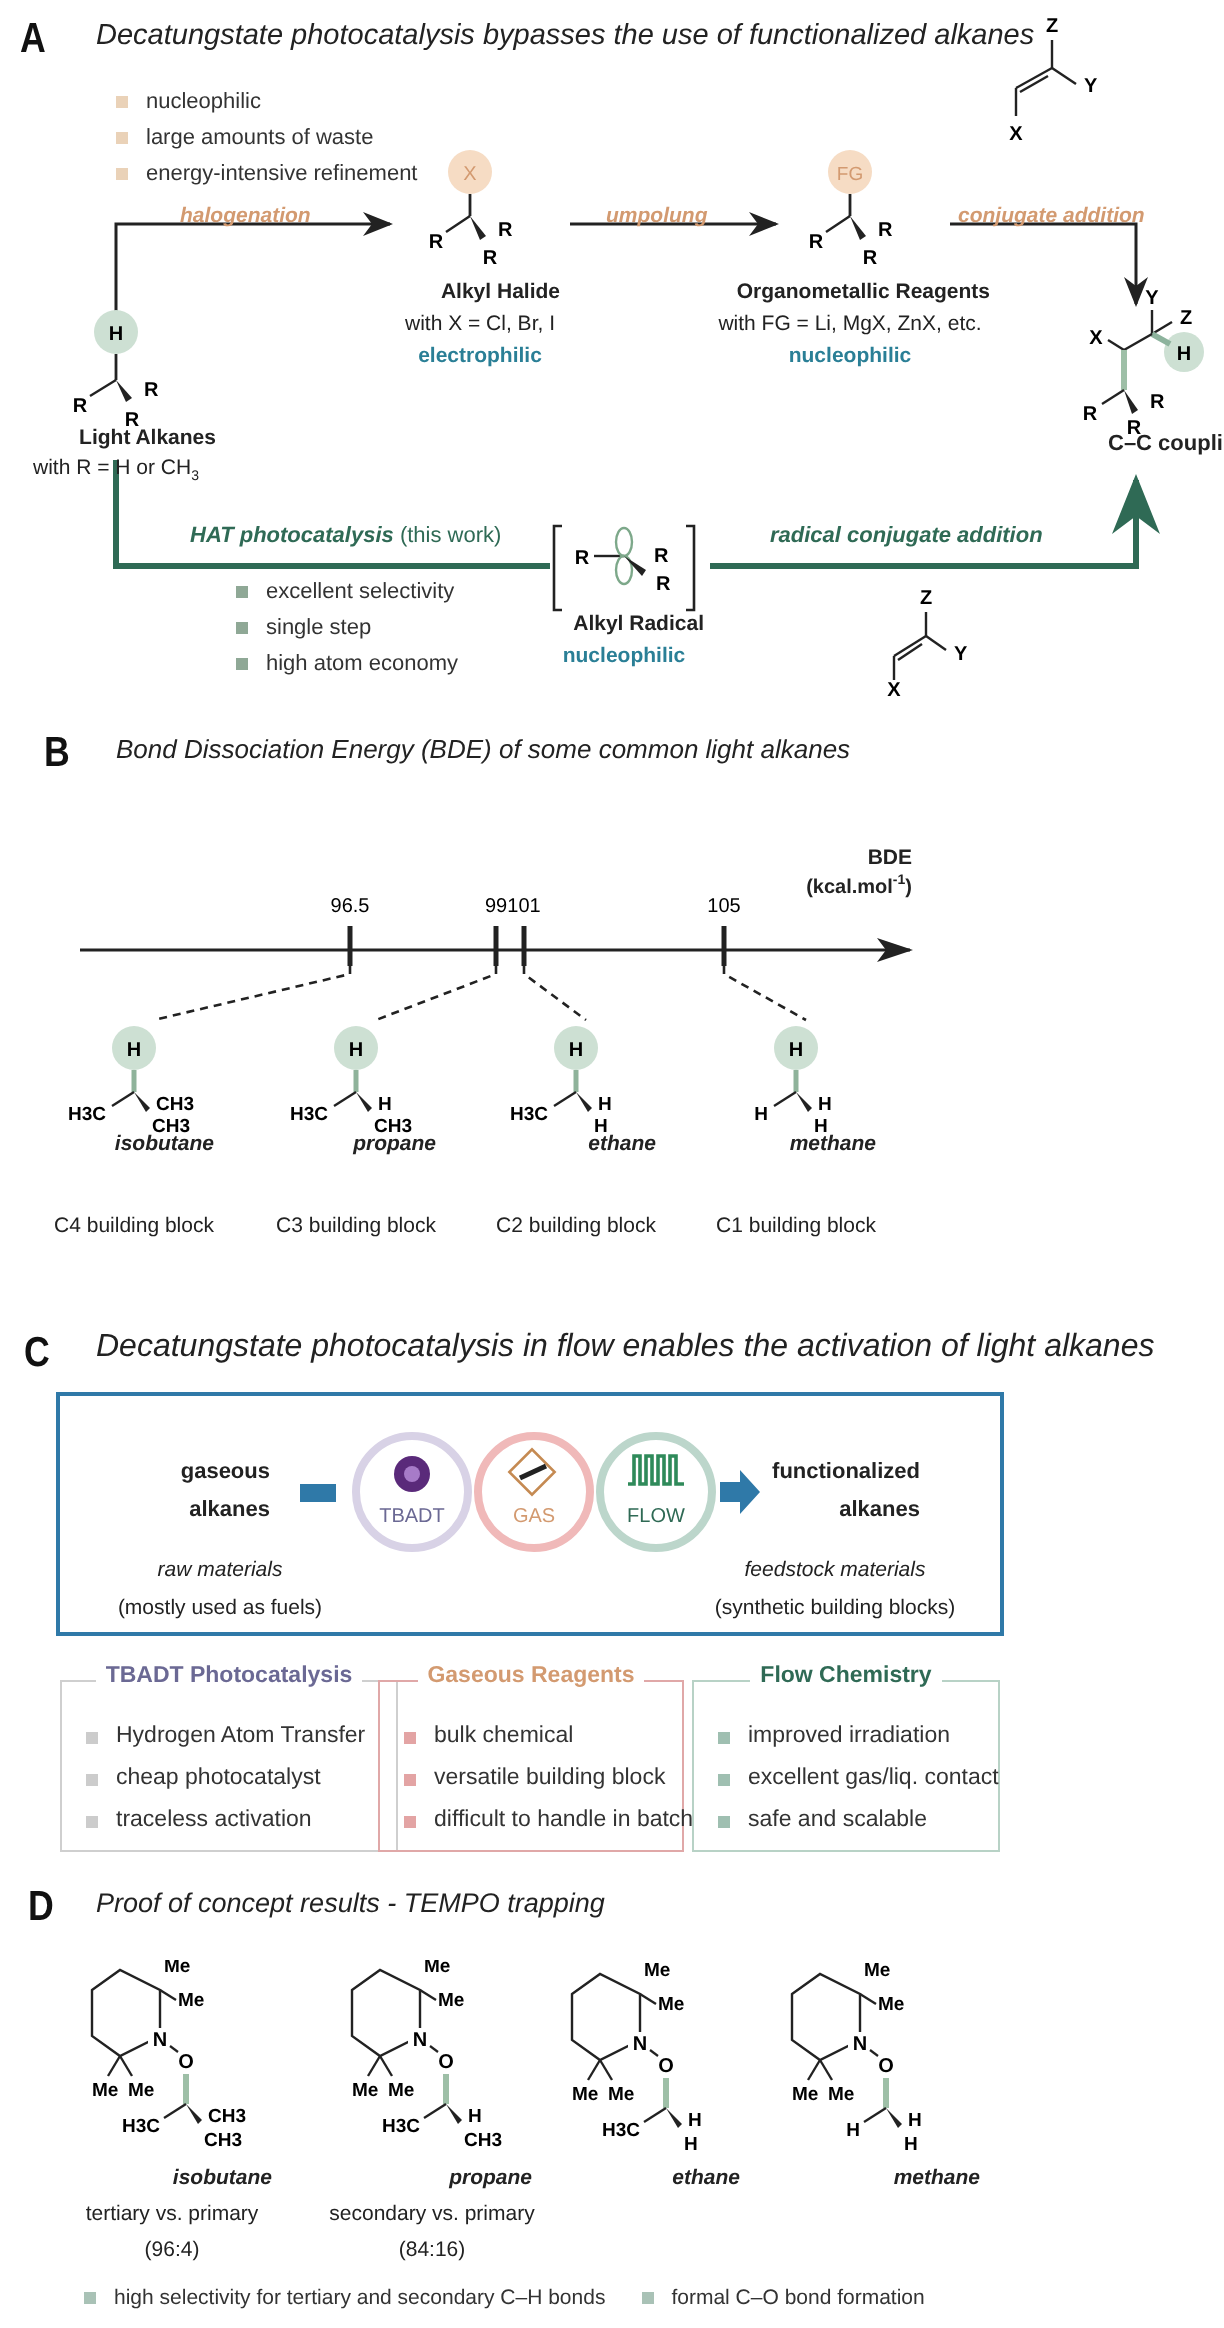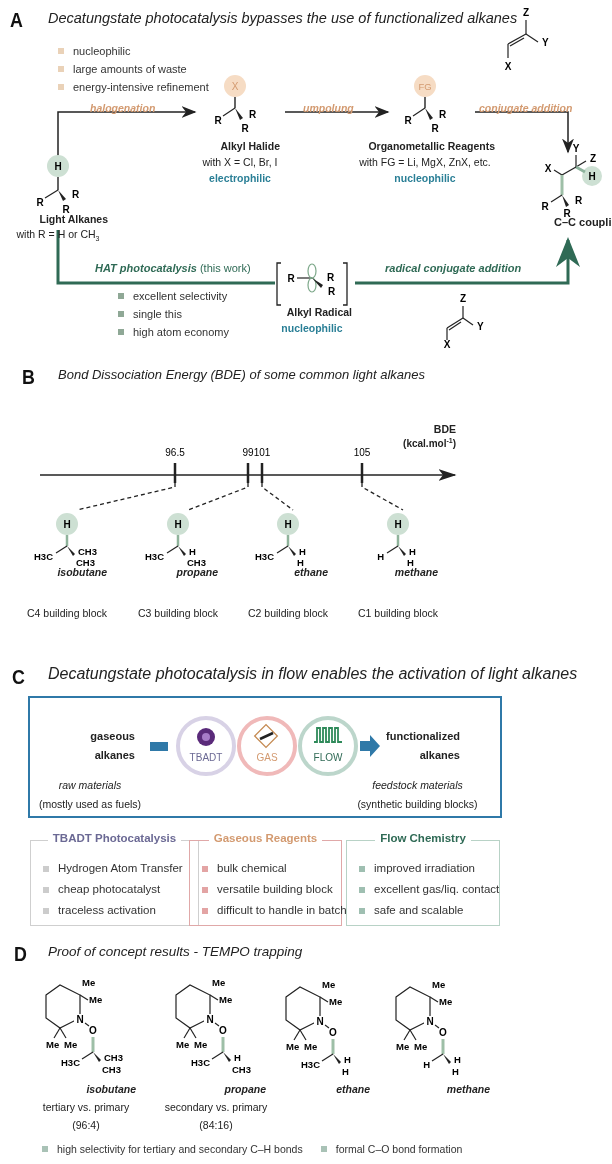--- a/index.html
+++ b/index.html
@@ -175,21 +175,21 @@
 </div>
 <div class="lbl ital bold green" style="left:385px;top:262px;font-size:11px;">radical conjugate addition</div>
 
 <div class="bullet-list" style="left:118px;top:287px;">
   <div class="li">
       <span class="sq" style="background:#8fa896"></span>
       <span>excellent selectivity</span>
     </div>
   <div class="li">
       <span class="sq" style="background:#8fa896"></span>
-      <span>single this</span>
+      <span>single step</span>
     </div>
   <div class="li">
       <span class="sq" style="background:#8fa896"></span>
       <span>high atom economy</span>
     </div>
 </div>
 <div class="lbl" style="left:272px;top:306px;width:80px;">
   <div class="bold">Alkyl Radical</div>
   <div class="teal" style="margin-top:4px">nucleophilic</div>
 </div>
@@ -273,21 +273,21 @@
   </div>
 
 <div class="panel-letter" style="left:12px;top:665px;">C</div>
 <div class="panel-title" style="left:48px;top:665px;font-size:16px;">Decatungstate photocatalysis in flow enables the activation of light alkanes</div>
 
 <div class="cbox" style="left:28px;top:696px;width:470px;height:118px;"></div>
 <div class="lbl bold" style="left:55px;top:727px;width:80px;font-size:11px;line-height:19px;">
   <div>gaseous</div>
   <div>alkanes</div>
 </div>
-<div class="lbl" style="left:30px;top:776px;width:120px;font-size:10.5px;line-height:19px;">
+<div class="lbl" style="left:30px;top:776px;width:120px;font-size:10.5px;line-height:19px;padding-left:20px;">
   <div class="ital">raw materials</div>
   <div>(mostly used as fuels)</div>
 </div>
 <div class="lbl bold" style="left:370px;top:727px;width:90px;font-size:11px;line-height:19px;">
   <div>functionalized</div>
   <div>alkanes</div>
 </div>
 <div class="lbl" style="left:350px;top:776px;width:135px;font-size:10.5px;line-height:19px;">
   <div class="ital">feedstock materials</div>
   <div>(synthetic building blocks)</div>

